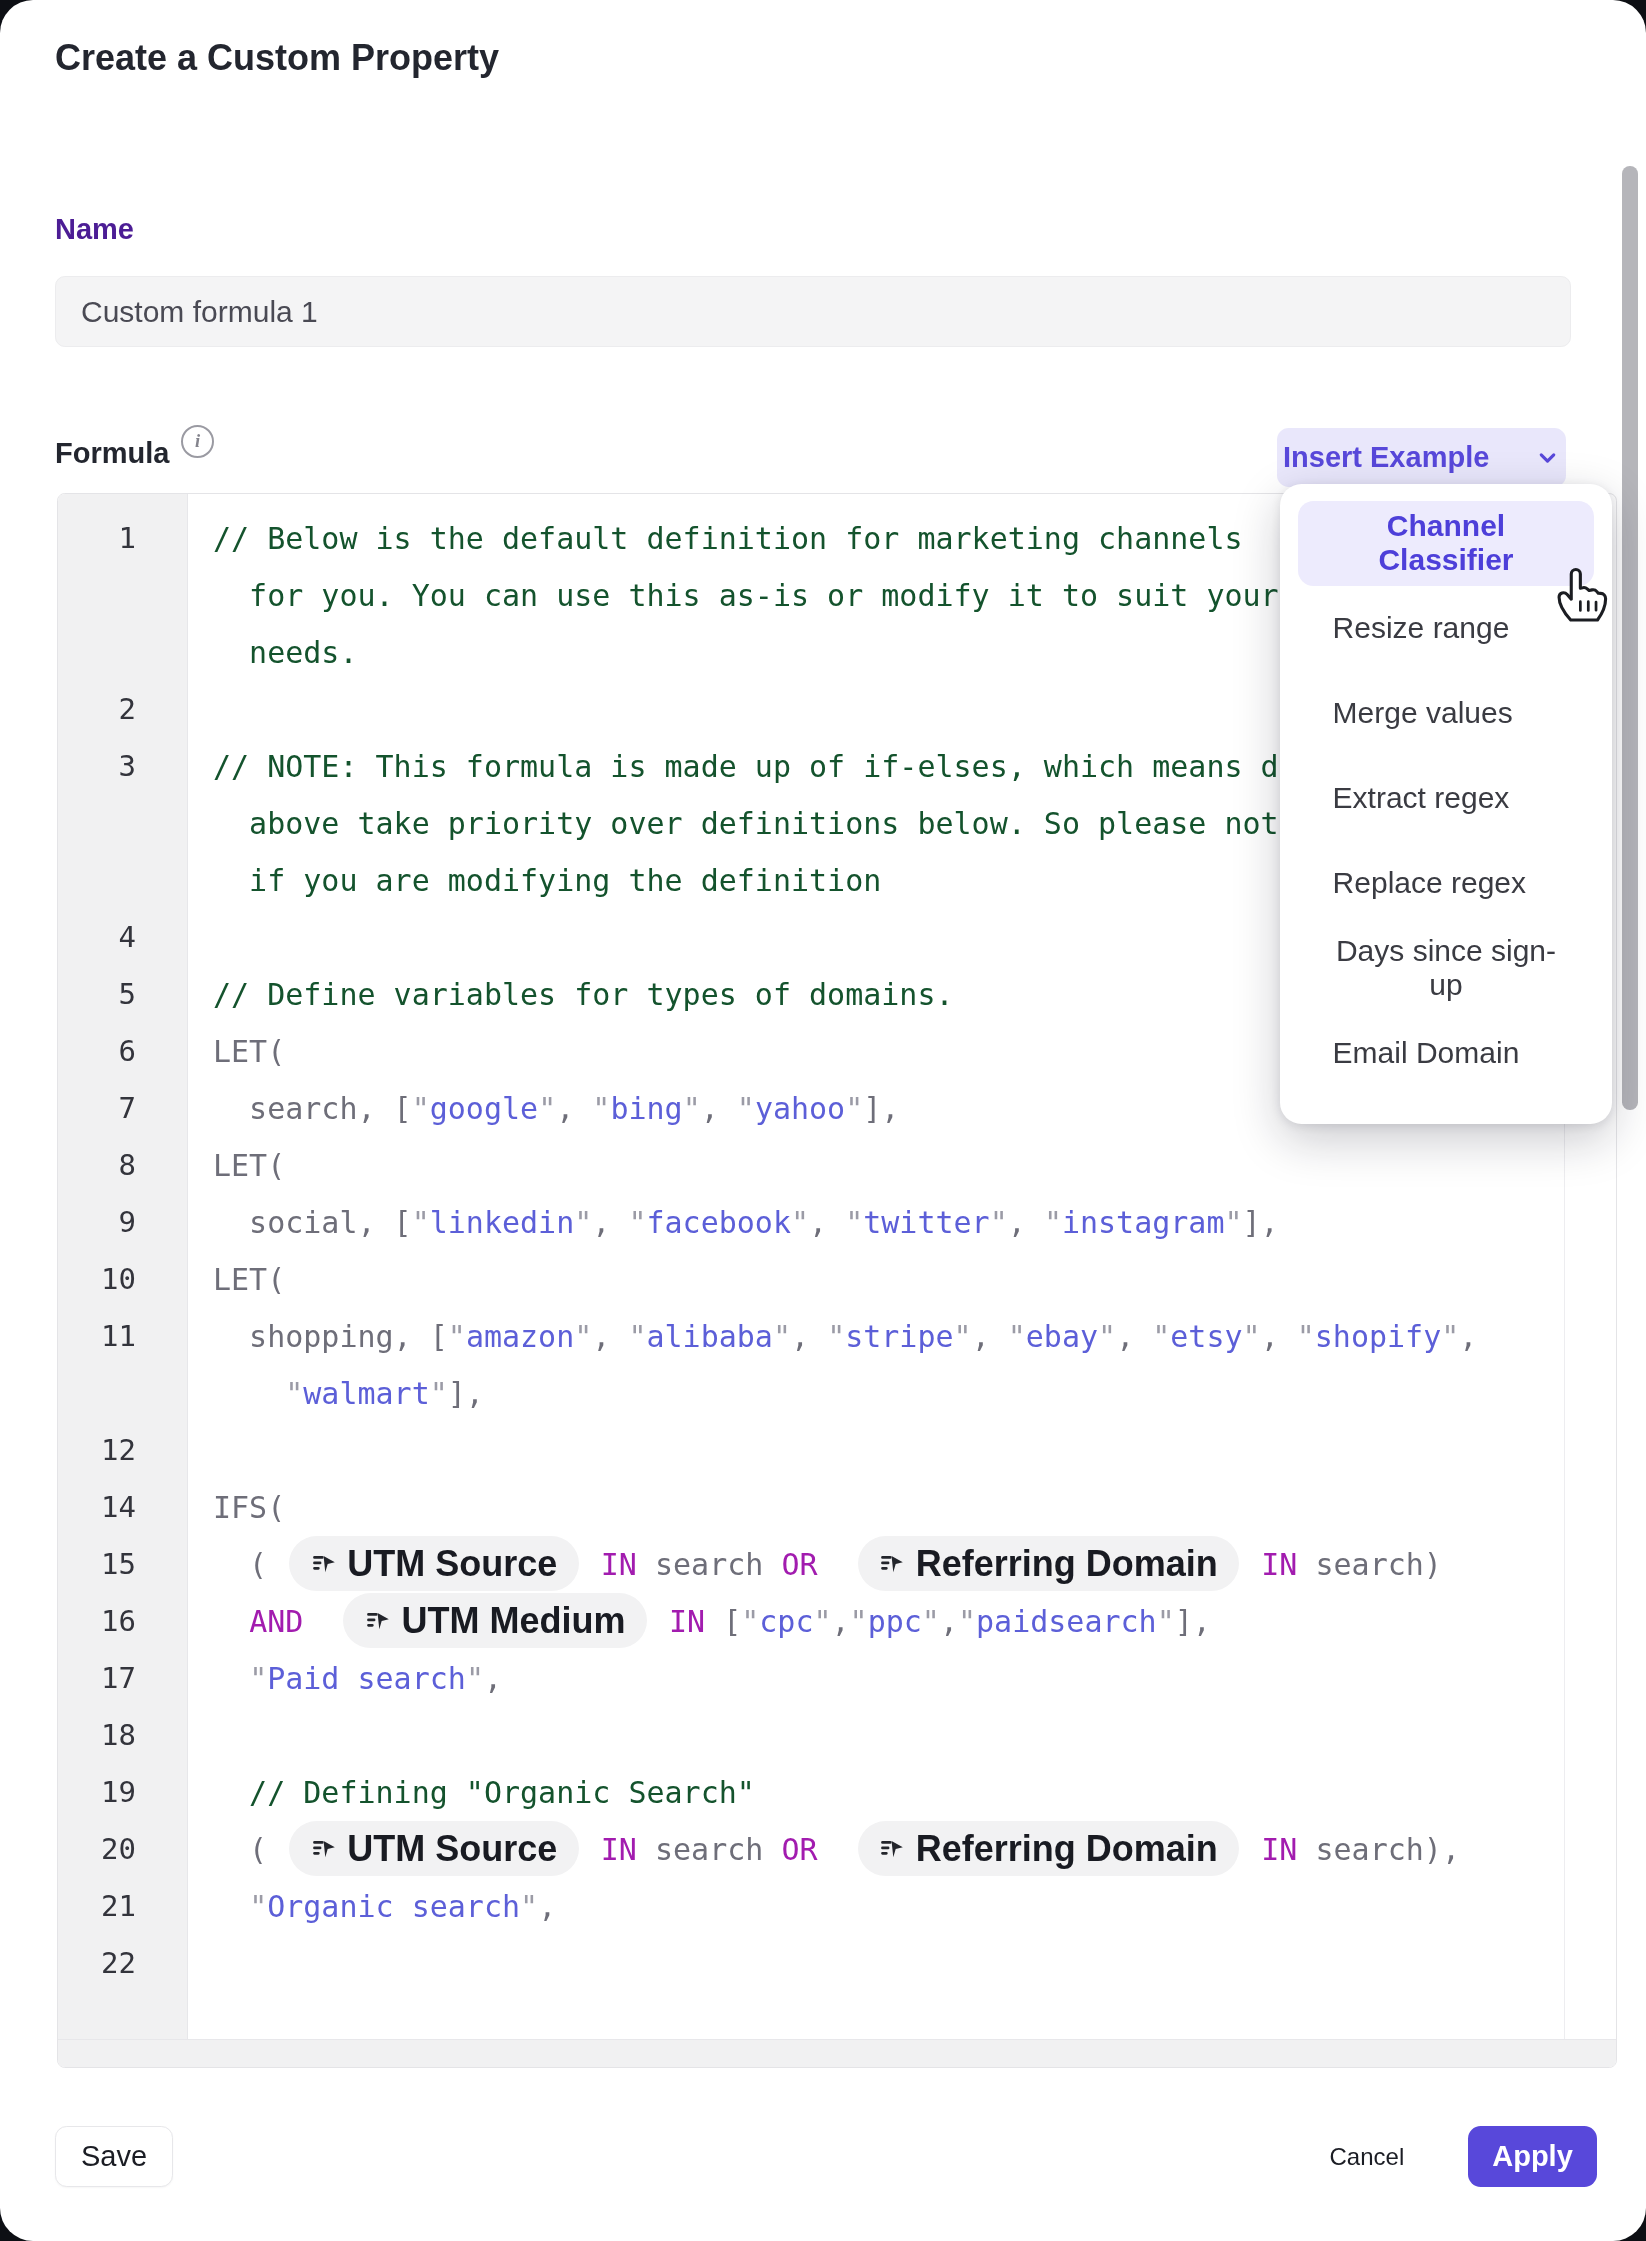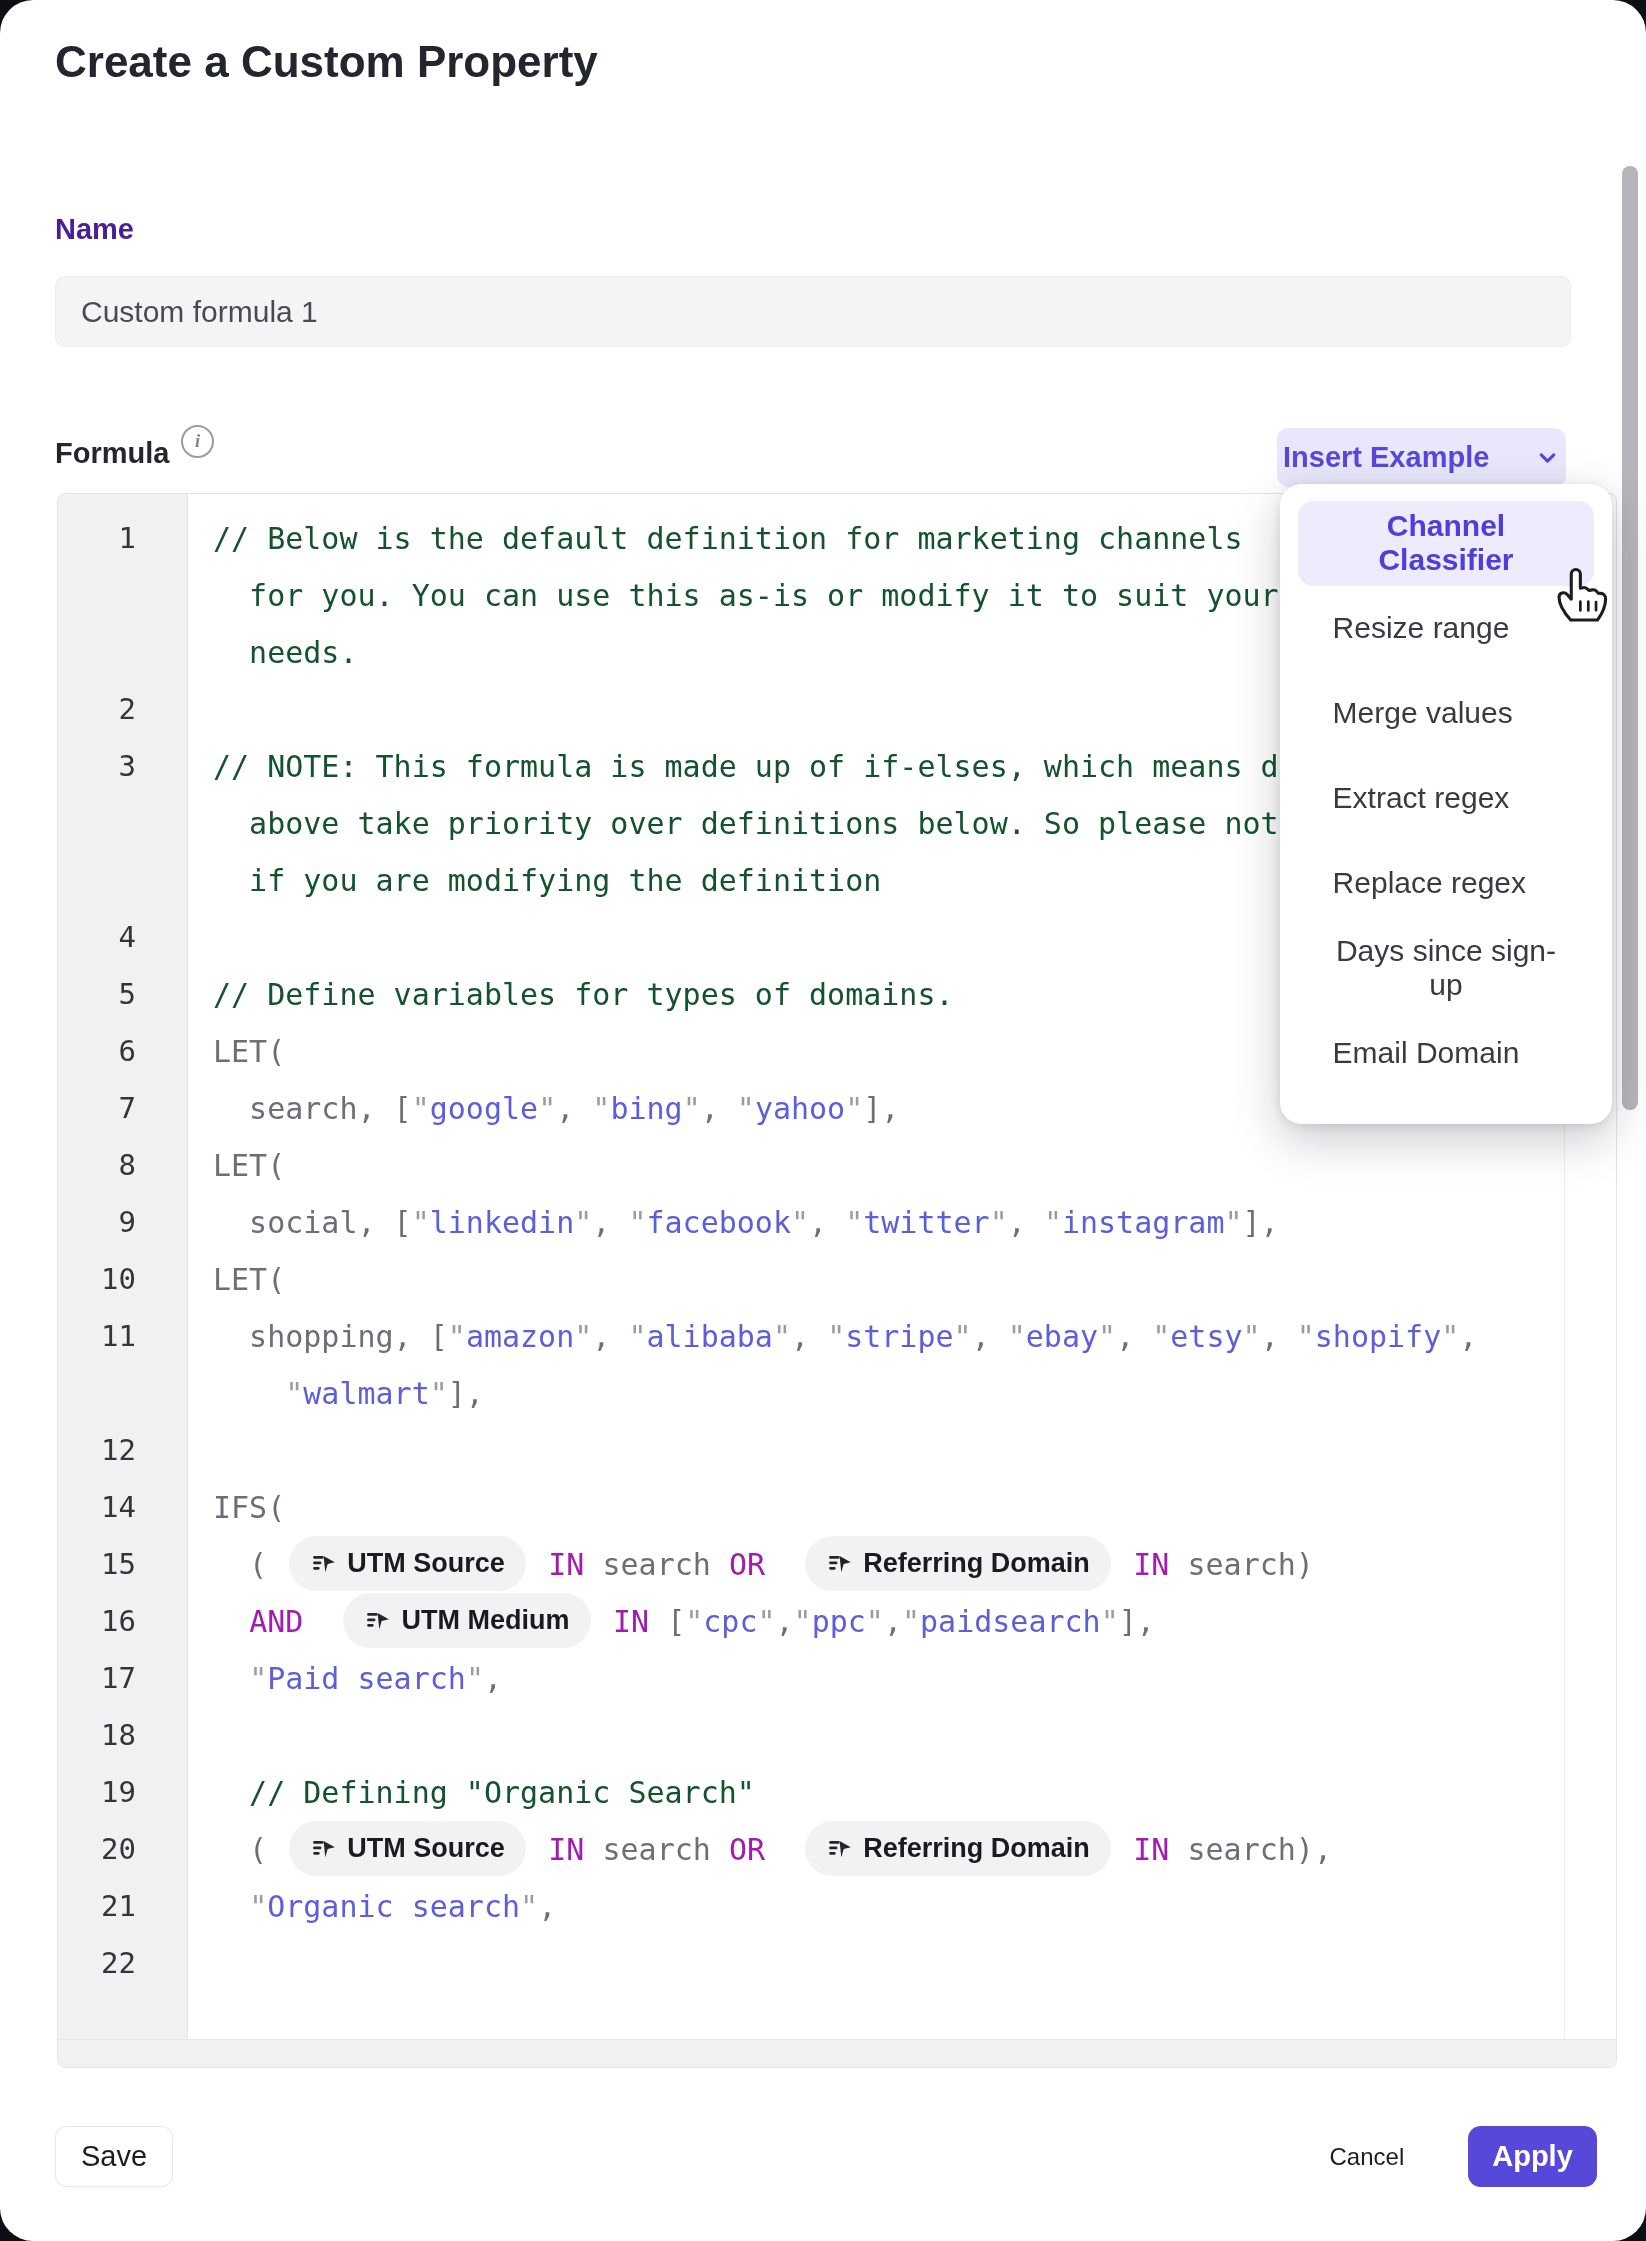--- a/index.html
+++ b/index.html
@@ -6,21 +6,21 @@
   body{
     width:1646px;height:2241px;position:relative;
     background:#0d0f14;
     font-family:"Liberation Sans",sans-serif;
     -webkit-font-smoothing:antialiased;
   }
   .modal{
     position:absolute;inset:0;background:#ffffff;border-radius:33px;overflow:hidden;
   }
   
-  .title{position:absolute;left:55px;top:37px;font-size:44px;font-weight:700;color:#23262f;}
+  .title{position:absolute;left:55px;top:37px;font-size:36px;font-weight:700;color:#23262f;}
   .name-label{position:absolute;left:55px;top:213px;font-size:29px;font-weight:700;color:#4c1d95;}
   .name-field{
     position:absolute;left:55px;top:276px;width:1516px;height:71px;box-sizing:border-box;
     background:#f4f4f5;border:1px solid #ececee;border-radius:9.8px;
     display:flex;align-items:center;padding:0 25px;
     font-size:30px;color:#4a4a54;
   }
   .formula-label{position:absolute;left:55px;top:437px;font-size:29px;font-weight:700;color:#23262f;}
   .info-icon{
     position:absolute;left:181px;top:425px;width:29px;height:29px;border:2.4px solid #9a9aa2;border-radius:50%;
@@ -55,21 +55,21 @@
   }
   .tok-c{color:#14532d;}
   .tok-p{color:#6e6e79;}
   .tok-s{color:#5c5fd8;}
   .tok-q{color:#9b9ba6;}
   .tok-k{color:#a21caf;}
   .chip{
     display:inline-flex;align-items:center;gap:10.7px;vertical-align:middle;
     background:#f2f2f3;border-radius:974px;height:55px;padding:0 21.5px;margin:0 3.9px;
     transform:translateY(-2.9px);
-    font-family:"Liberation Sans",sans-serif;font-size:27px;font-weight:700;color:#191b22;
+    font-family:"Liberation Sans",sans-serif;font-size:36px;font-weight:700;color:#191b22;
     line-height:55px;
   }
   
   .menu{
     position:absolute;left:1280px;top:484px;width:332px;height:640px;box-sizing:border-box;
     background:#ffffff;border-radius:21.5px;
     box-shadow:0 15.6px 47px rgba(18,18,38,.22),0 2px 9.8px rgba(18,18,38,.10);
     padding:16.6px 17.6px;z-index:5;
   }
   .menu-item{

